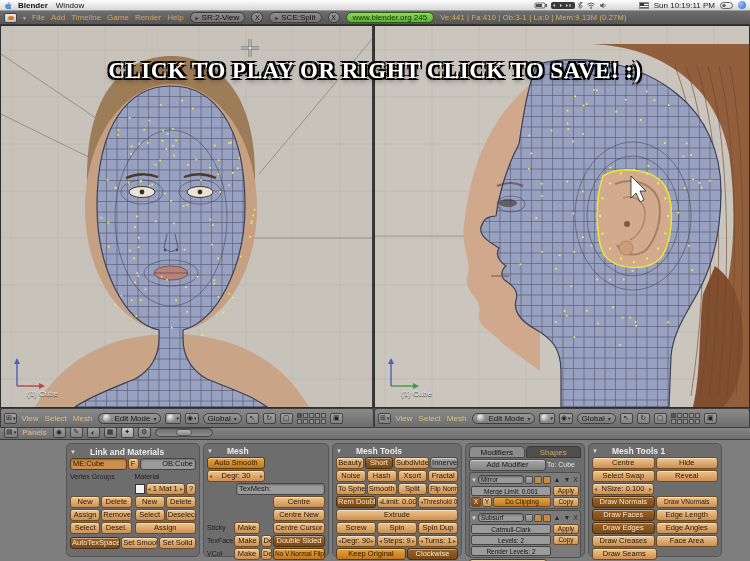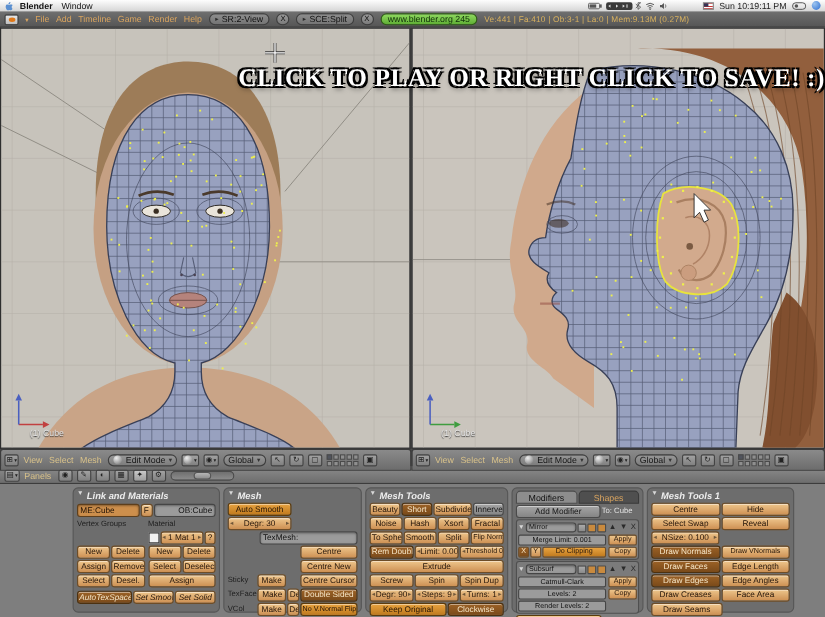--- a/index.html
+++ b/index.html
@@ -29,21 +29,21 @@
   .vbadge{background:linear-gradient(#8fd95f,#5fae35);border:1px solid #2e5c16;border-radius:7px;color:#11300a;
     padding:0 6px;height:11px;line-height:10px;font-size:8px;}
   .stats{color:#d9b15e;font-size:7.5px;letter-spacing:0.2px;}
   
   .vparea{position:relative;height:383px;display:flex;background:#6a6a6a;}
   .vp{position:relative;height:383px;border:1px solid #2e2e2e;overflow:hidden;}
   .vp.l{width:374px;border-right:2px solid #3a3a3a;}
   .vp.r{width:376px;}
   .vp svg{display:block;}
   .vplabel{position:absolute;left:26px;bottom:9px;font-size:8px;color:#e4e4e4;text-shadow:0 1px 1px #333;}
-  .banner{position:absolute;left:0;right:0;top:33px;text-align:right;
+  .banner{position:absolute;left:0;right:0;top:33px;text-align:center;
     font-family:"Liberation Serif",serif;font-weight:bold;font-size:23px;color:#fff;letter-spacing:0.5px;
     text-shadow:-2px -2px 0 #000,2px -2px 0 #000,-2px 2px 0 #000,2px 2px 0 #000,0 3px 5px rgba(0,0,0,.55);
     pointer-events:none;}
   
   .vphdrs{display:flex;height:16px;background:#4c4c4c;}
   .vph{flex:0 0 auto;height:20px;background:linear-gradient(#8a8a8a,#6d6d6d);border:1px solid #3c3c3c;border-radius:3px 3px 0 0;
     display:flex;align-items:center;gap:4px;padding:0 3px;font-size:8px;}
   .vph.l{width:374px;}
   .vph.r{width:376px;}
   .icbtn{background:linear-gradient(#a2a2a2,#808080);border:1px solid #444;border-radius:2px;height:11px;min-width:13px;
@@ -57,21 +57,21 @@
   .layers i{background:#8f8f8f;border:1px solid #4a4a4a;}
   .layers i.on{background:#50545e;}
   
   .bhdr{height:16px;background:linear-gradient(#8a8a8a,#6d6d6d);border-top:1px solid #9b9b9b;border-bottom:1px solid #3c3c3c;
     display:flex;align-items:center;gap:4px;padding:0 4px;font-size:8px;}
   .slider{width:58px;height:9px;border-radius:5px;background:linear-gradient(#6f6f6f,#8c8c8c);border:1px solid #4a4a4a;position:relative;}
   .slider i{position:absolute;left:20px;top:0;width:16px;height:7px;border-radius:4px;background:linear-gradient(#b5b5b5,#8d8d8d);border:1px solid #555;}
   
   .bbody{height:121px;background:#7e7e7e;display:flex;gap:3px;padding:3px 2px 4px 66px;}
   .panel{background:#6d6d6d;border:1px solid #565656;border-radius:5px;padding:2px 3px;display:flex;flex-direction:column;gap:1px;}
-  .ptitle{display:flex;align-items:flex-start;gap:3px;height:11px;font-size:8.5px;color:#ededed;font-weight:bold;font-style:italic;}
+  .ptitle{display:flex;align-items:center;gap:14px;height:11px;font-size:8.5px;color:#ededed;font-weight:bold;}
   .car{font-size:6px;color:#d8d8d8;}
   .row{display:flex;gap:1px;align-items:stretch;}
   .btn{flex:1;background:linear-gradient(#eec68c,#cd9053);border:1px solid #6d4d28;border-radius:3px;color:#26160a;
     font-size:7.5px;line-height:10px;text-align:center;padding:0 1px;white-space:nowrap;overflow:hidden;
     box-shadow:inset 0 1px 0 rgba(255,255,255,.45);height:12px;}
   .btn.dk{background:linear-gradient(#9c6226,#7a4a1a);color:#f6e5c6;border-color:#4c3110;}
   .btn.hl{background:linear-gradient(#e8a340,#c07a1e);color:#241304;border-color:#5c3c0e;}
   .btn.gr{background:linear-gradient(#a5a5a5,#858585);color:#161616;border-color:#4a4a4a;}
   .num{display:flex;justify-content:space-between;align-items:center;}
   .num::before{content:'◂';font-size:6px;color:rgba(0,0,0,.5);}
@@ -721,21 +721,21 @@
           <span class="btn">Deselect</span>
           </span>
         <span class="half">
             <span class="btn">Select</span>
           <span class="btn">Desel.</span>
           </span>
         <span class="half">
             <span class="btn">Assign</span>
           </span>
       </div>
-      <div class="row" style="margin-top:2px;font-style:italic;">
+      <div class="row" style="margin-top:2px;">
         <span class="btn dk" style="flex:1.4;">AutoTexSpace</span>
         <span class="btn">Set Smooth</span>
         <span class="btn">Set Solid</span>
       </div>
     </div>
 
     <div class="panel" style="width:126px;">
       <div class="ptitle">
           <span class="car">▼</span>
         <span>Mesh</span>

